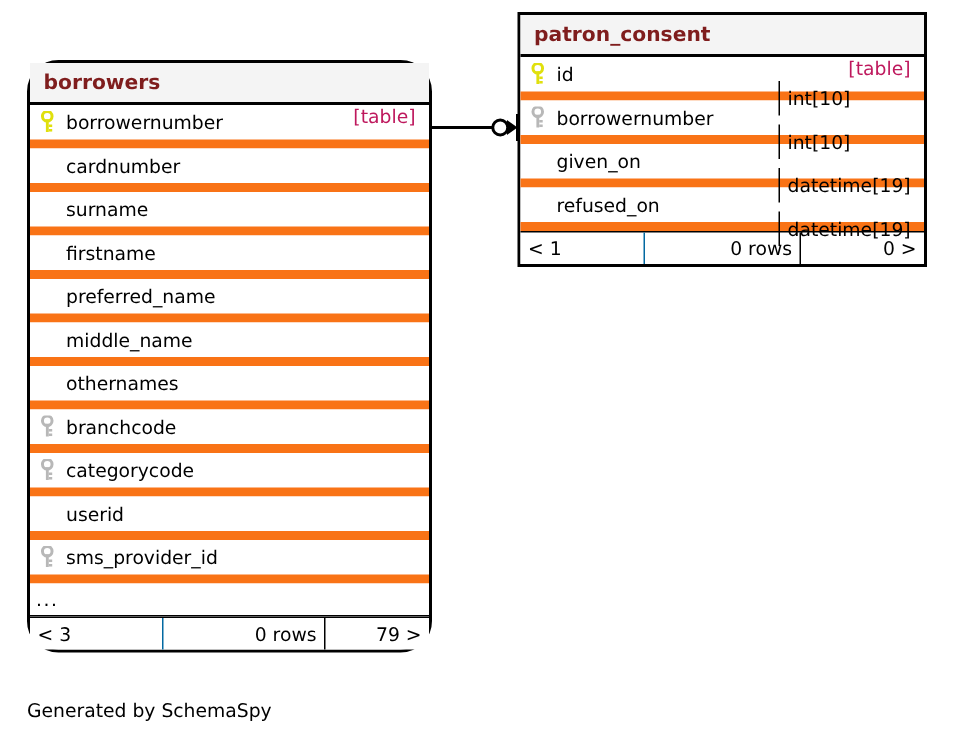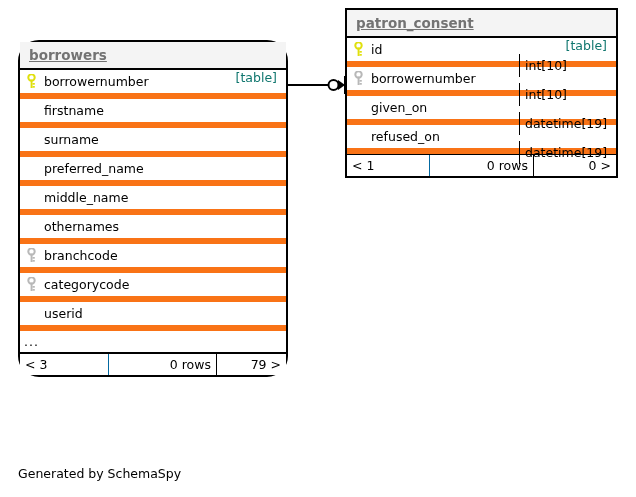--- a/index.html
+++ b/index.html
@@ -34,28 +34,27 @@
     justify-content: space-between;
     background: #f4f4f4;
     border-bottom: 2px solid #000000;
     box-sizing: border-box;
     padding: 0 9px;
     height: 28px;
   }
   .entity-title {
     font-size: 13.5px;
     font-weight: bold;
-    color: #737373;
+    color: #7f1d1d;
     letter-spacing: 0px;
     white-space: nowrap;
-    text-decoration: underline;
   }
   .entity-kind {
     font-size: 12.5px;
-    color: #0f766e;
+    color: #be185d;
     white-space: nowrap;
     margin-top: 44px;
   }
 
   .col-row {
     display: flex;
     align-items: center;
     height: 29px;
     box-sizing: border-box;
     border-bottom: 6px solid #f97316;
@@ -198,28 +197,32 @@
           <rect x="3.6" y="5.5" width="1.9" height="8.5" fill="#e0e00d"></rect>
           <rect x="5.5" y="9" width="2.3" height="1.7" fill="#e0e00d"></rect>
           <rect x="5.5" y="12" width="2.3" height="1.7" fill="#e0e00d"></rect>
         </svg>
       </span>
       <span class="col-name">borrowernumber</span>
     </div>
 
     <div class="col-row">
       <span class="key-slot"></span>
+      <span class="col-name">cardnumber</span>
+    </div>
+
+    <div class="col-row">
+      <span class="key-slot"></span>
+      <span class="col-name">surname</span>
+    </div>
+
+    <div class="col-row">
+      <span class="key-slot"></span>
       <span class="col-name">firstname</span>
     </div>
-
-    <div class="col-row">
-      <span class="key-slot"></span>
-      <span class="col-name">surname</span>
-    </div>
-
 
     <div class="col-row">
       <span class="key-slot"></span>
       <span class="col-name">preferred_name</span>
     </div>
 
     <div class="col-row">
       <span class="key-slot"></span>
       <span class="col-name">middle_name</span>
     </div>
@@ -251,20 +254,31 @@
         </svg>
       </span>
       <span class="col-name">categorycode</span>
     </div>
 
     <div class="col-row">
       <span class="key-slot"></span>
       <span class="col-name">userid</span>
     </div>
 
+    <div class="col-row">
+      <span class="key-slot">
+        <svg class="key-icon" width="9" height="15" viewBox="0 0 9 15">
+          <circle cx="4.5" cy="3.5" r="3.2" fill="none" stroke="#b8b8b8" stroke-width="2"></circle>
+          <rect x="3.6" y="5.5" width="1.9" height="8.5" fill="#b8b8b8"></rect>
+          <rect x="5.5" y="9" width="2.3" height="1.7" fill="#b8b8b8"></rect>
+          <rect x="5.5" y="12" width="2.3" height="1.7" fill="#b8b8b8"></rect>
+        </svg>
+      </span>
+      <span class="col-name">sms_provider_id</span>
+    </div>
 
     <div class="ellipsis-row">...</div>
 
     <div class="footer-row">
       <span class="footer-cell footer-prev">&lt; 3</span>
       <span class="footer-cell footer-rows">0 rows</span>
       <span class="footer-cell footer-next">79 &gt;</span>
     </div>
   </div>
 

